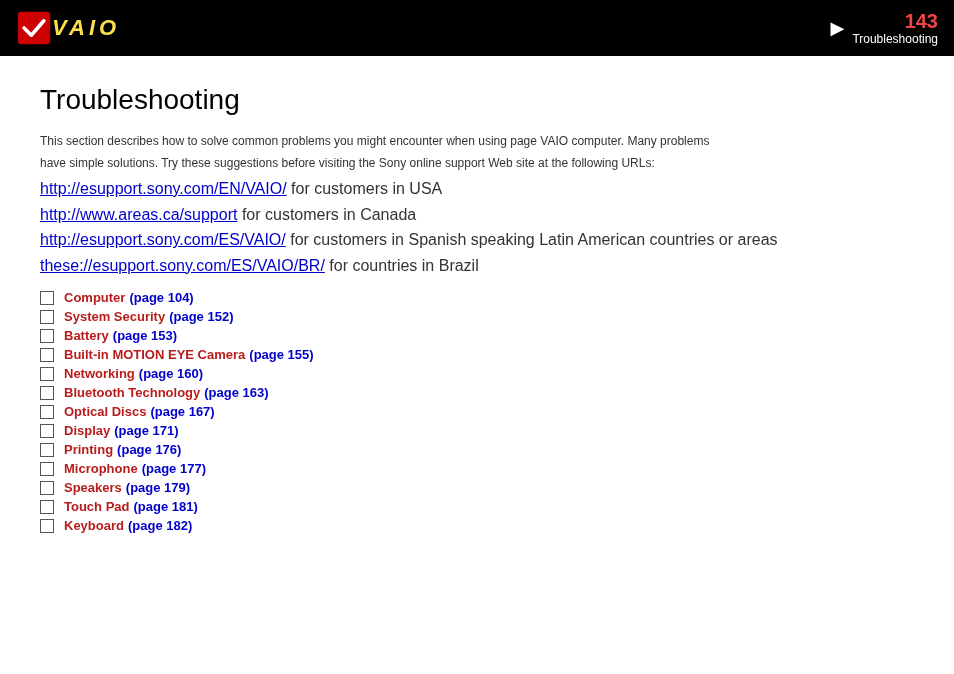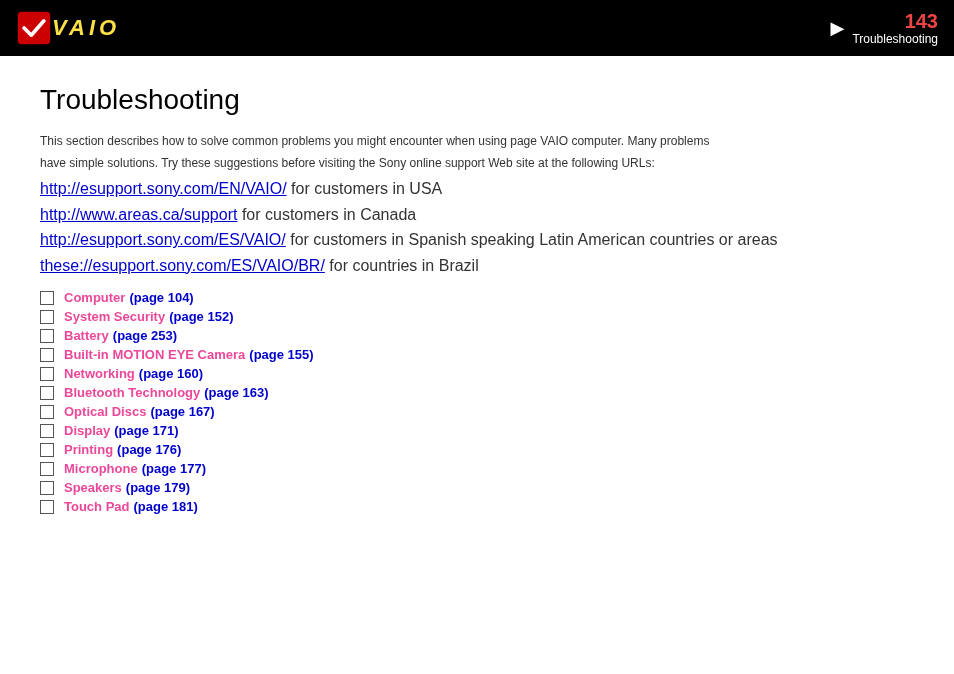--- a/index.html
+++ b/index.html
@@ -120,21 +120,21 @@
       width: 14px;
       height: 14px;
       border: 1.5px solid #555;
       margin-right: 10px;
       flex-shrink: 0;
       display: inline-block;
     }
 
     .item-label {
       font-weight: bold;
-      color: #ec4899;
+      color: #b91c1c;
       text-align: center;
     }
 
     .item-pageref {
       color: #0000cc;
       font-weight: bold;
       margin-left: 4px;
     }
   </style>
 </head>
@@ -186,21 +186,21 @@
         <a class="item-pageref">(page 104)</a>
       </li>
       <li>
         <span class="checkbox-icon"></span>
         <span class="item-label">System Security</span>
         <a class="item-pageref">(page 152)</a>
       </li>
       <li>
         <span class="checkbox-icon"></span>
         <span class="item-label">Battery</span>
-        <a class="item-pageref">(page 253)</a>
+        <a class="item-pageref">(page 153)</a>
       </li>
       <li>
         <span class="checkbox-icon"></span>
         <span class="item-label">Built-in MOTION EYE Camera</span>
         <a class="item-pageref">(page 155)</a>
       </li>
       <li>
         <span class="checkbox-icon"></span>
         <span class="item-label">Networking</span>
         <a class="item-pageref">(page 160)</a>
@@ -233,14 +233,19 @@
       <li>
         <span class="checkbox-icon"></span>
         <span class="item-label">Speakers</span>
         <a class="item-pageref">(page 179)</a>
       </li>
       <li>
         <span class="checkbox-icon"></span>
         <span class="item-label">Touch Pad</span>
         <a class="item-pageref">(page 181)</a>
       </li>
+      <li>
+        <span class="checkbox-icon"></span>
+        <span class="item-label">Keyboard</span>
+        <a class="item-pageref">(page 182)</a>
+      </li>
     </ul>
 </main>
 
 </body></html>

